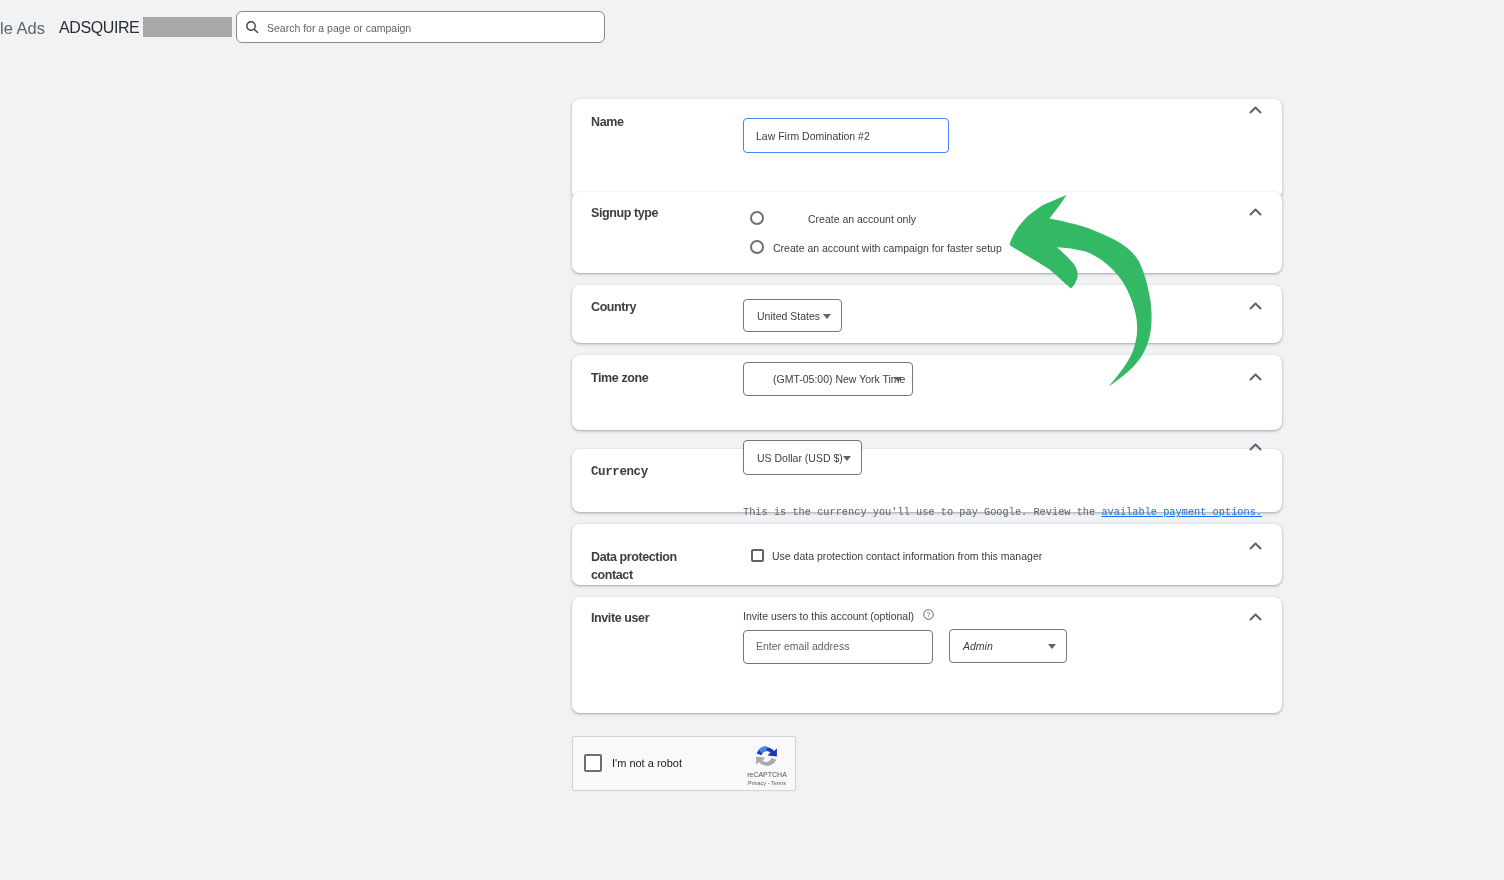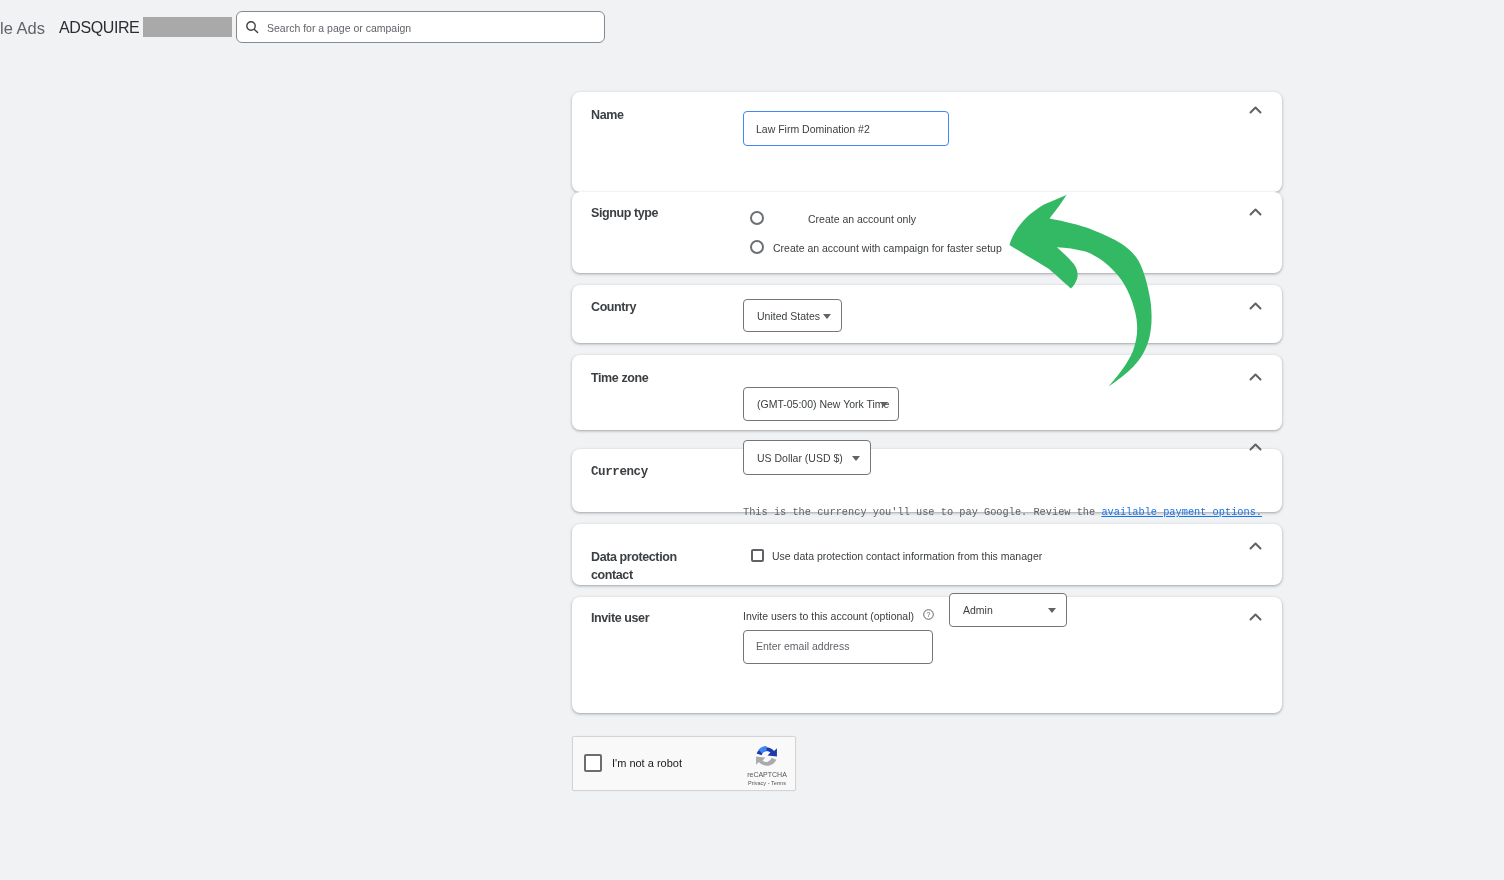--- a/index.html
+++ b/index.html
@@ -44,21 +44,21 @@
 <div class="abs" style="left:0px; top:19px; font-size:16.5px; color:#5f6368;">le Ads</div>
 <div class="abs" style="left:59px; top:19px; font-size:16px; color:#2b2e31; letter-spacing:-0.4px;">ADSQUIRE</div>
 <div class="abs" style="left:143px; top:17px; width:89px; height:20px; background:#a9a9a9;"></div>
 <div class="abs" style="left:236px; top:11px; width:369px; height:32px; background:#fff; border:1px solid #868a8e; border-radius:6px;"></div>
 <svg class="abs" style="left:245px; top:20px;" width="14" height="14" viewBox="0 0 14 14">
   <circle cx="6" cy="6" r="4.2" fill="none" stroke="#3c4043" stroke-width="1.4"></circle>
   <line x1="9.2" y1="9.2" x2="12.6" y2="12.6" stroke="#3c4043" stroke-width="1.4" stroke-linecap="round"></line>
 </svg>
 <div class="abs" style="left:267px; top:22px; font-size:10.5px; color:#5f6368;">Search for a page or campaign</div>
 
-<div class="card" style="top:92px; height:100px;">
+<div class="card" style="top:99px; height:100px;">
   <div class="ctitle" style="top:16px;">Name</div>
   <div class="abs" style="left:171px; top:19px; width:206px; height:35px; border:1.5px solid #4285f4; border-radius:4px; background:#fff;"></div>
   <div class="abs" style="left:184px; top:30.5px; font-size:10.5px; color:#3c4043;text-align:center;">Law Firm Domination #2</div>
 </div>
 <svg class="abs chev" style="top:106px;" viewBox="0 0 13 8">
     <path d="M1.5 6.5 L6.5 1.5 L11.5 6.5" fill="none" stroke="#5f6368" stroke-width="2" stroke-linecap="round" stroke-linejoin="round"></path>
   </svg>
 
 <div class="card" style="top:192px; height:81px;">
   <div class="ctitle" style="top:14px;">Signup type</div>
@@ -78,33 +78,33 @@
     <span class="txt">United States</span>
     <span class="caret"></span>
   </div>
 <svg class="abs chev" style="top:302px;" viewBox="0 0 13 8">
     <path d="M1.5 6.5 L6.5 1.5 L11.5 6.5" fill="none" stroke="#5f6368" stroke-width="2" stroke-linecap="round" stroke-linejoin="round"></path>
   </svg>
 
 <div class="card" style="top:355px; height:75px;">
   <div class="ctitle" style="top:16px;">Time zone</div>
 </div>
-<div class="selbox" style="left:743px; top:387px; width:156px; height:33.5px;">
+<div class="selbox" style="left:743px; top:362px; width:170px; height:33.5px;padding-left:16px;">
     <span class="txt">(GMT-05:00) New York Time</span>
     <span class="caret"></span>
   </div>
 <svg class="abs chev" style="top:373px;" viewBox="0 0 13 8">
     <path d="M1.5 6.5 L6.5 1.5 L11.5 6.5" fill="none" stroke="#5f6368" stroke-width="2" stroke-linecap="round" stroke-linejoin="round"></path>
   </svg>
 
 <div class="card" style="top:449px; height:63px;font-family:Liberation Mono, monospace;">
   <div class="ctitle" style="top:16px;">Currency</div>
   <div class="abs" style="left:171px; top:57px; font-size:10.3px; color:#5f6368;">This is the currency you'll use to pay Google. Review the <span style="color:#1a73e8; text-decoration:underline;">available payment options.</span></div>
 </div>
-<div class="selbox" style="left:743px; top:440px; width:128px; height:35px;">
+<div class="selbox" style="left:743px; top:440px; width:119px; height:35px;">
     <span class="txt">US Dollar (USD $)</span>
     <span class="caret"></span>
   </div>
 <svg class="abs chev" style="top:443px;" viewBox="0 0 13 8">
     <path d="M1.5 6.5 L6.5 1.5 L11.5 6.5" fill="none" stroke="#5f6368" stroke-width="2" stroke-linecap="round" stroke-linejoin="round"></path>
   </svg>
 
 <div class="card" style="top:524px; height:61px;">
   <div class="ctitle" style="top:24px; line-height:18px;">Data protection<br>contact</div>
   <div class="abs" style="left:179px; top:25px; width:13px; height:13px; border:2px solid #5f6368; border-radius:2px; background:#fff;"></div>
@@ -117,21 +117,21 @@
 <div class="card" style="top:597px; height:116px;">
   <div class="ctitle" style="top:14px;">Invite user</div>
   <div class="abs" style="left:171px; top:13px; font-size:10.5px; color:#3c4043;">Invite users to this account (optional)</div>
   <svg class="abs" style="left:351px; top:12px;" width="11" height="11" viewBox="0 0 11 11">
     <circle cx="5.5" cy="5.5" r="4.8" fill="none" stroke="#5f6368" stroke-width="1"></circle>
     <text x="5.5" y="8" text-anchor="middle" font-size="7" fill="#5f6368" font-family="Liberation Sans">?</text>
   </svg>
   <div class="abs" style="left:171px; top:32.5px; width:190px; height:34px; border:1px solid #747775; border-radius:4px; background:#fff;"></div>
   <div class="abs" style="left:184px; top:43px; font-size:10.5px; color:#5f6368;">Enter email address</div>
 </div>
-<div class="selbox" style="left:949px; top:593px; width:118px; height:34px;">
+<div class="selbox" style="left:949px; top:629px; width:118px; height:34px;font-style:italic;">
     <span class="txt">Admin</span>
     <span class="caret"></span>
   </div>
 <svg class="abs chev" style="top:613px;" viewBox="0 0 13 8">
     <path d="M1.5 6.5 L6.5 1.5 L11.5 6.5" fill="none" stroke="#5f6368" stroke-width="2" stroke-linecap="round" stroke-linejoin="round"></path>
   </svg>
 
 <div class="abs" style="left:572px; top:736px; width:224px; height:55px; background:#f9f9f9; border:1px solid #d3d3d3; border-radius:2px; box-shadow:0 0 2px rgba(0,0,0,.05);"></div>
 <div class="abs" style="left:584px; top:754px; width:18px; height:18px; background:#fff; border:2px solid #6d6d6d; border-radius:2px;"></div>
 <div class="abs" style="left:612px; top:757px; font-size:11px; color:#1a1a1a;">I'm not a robot</div>

